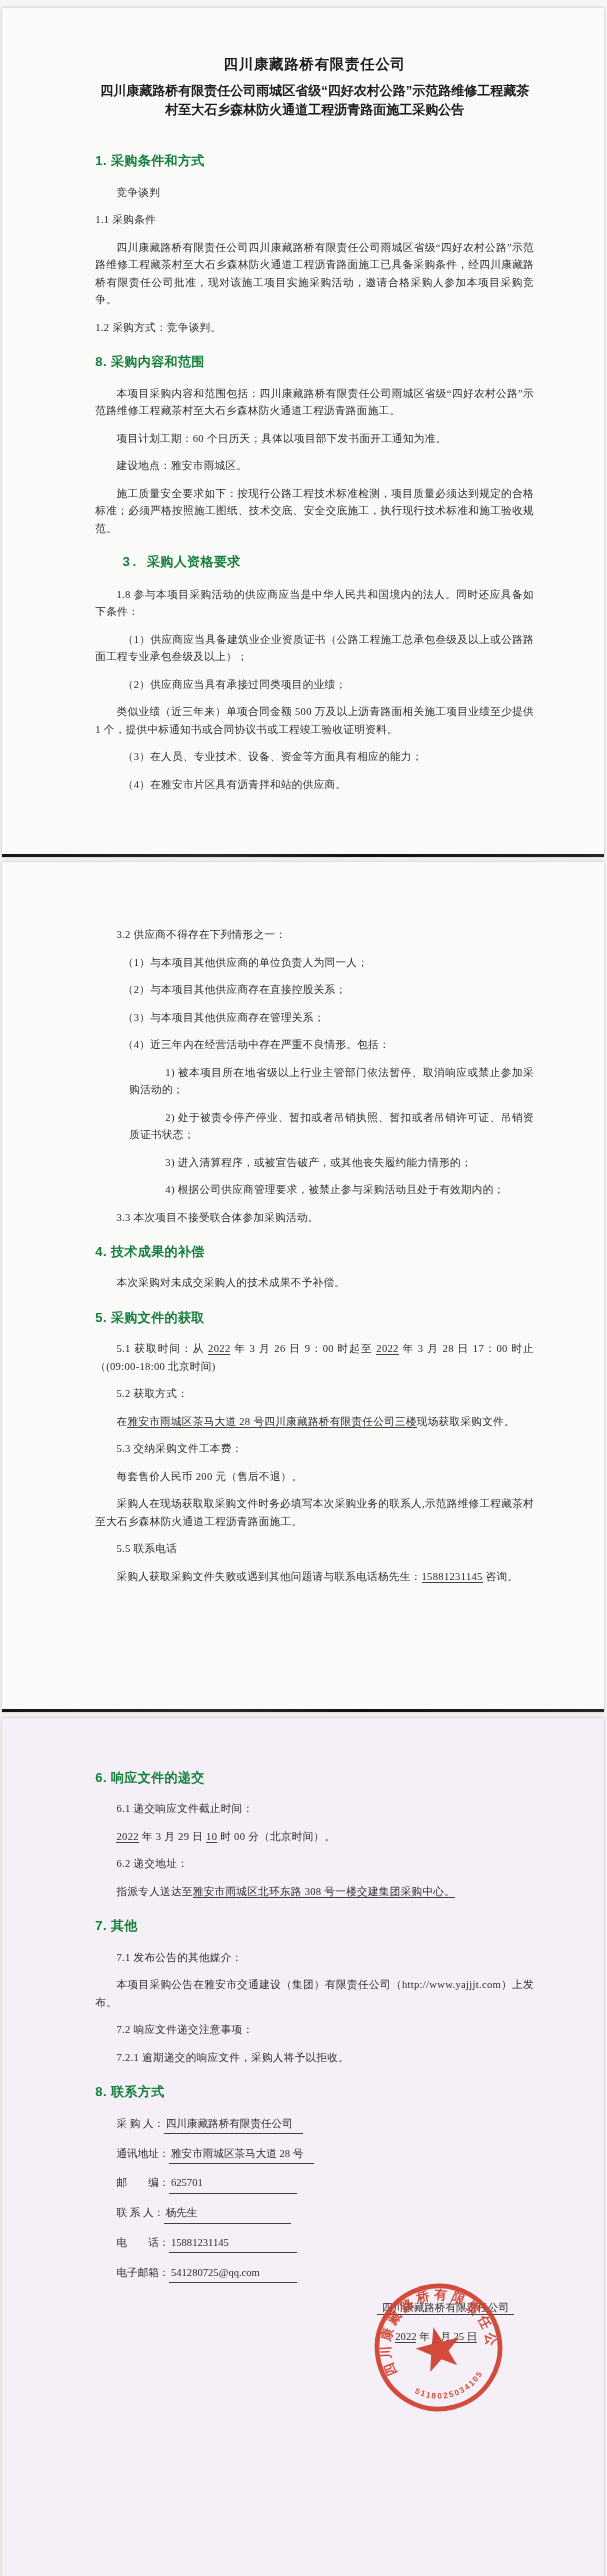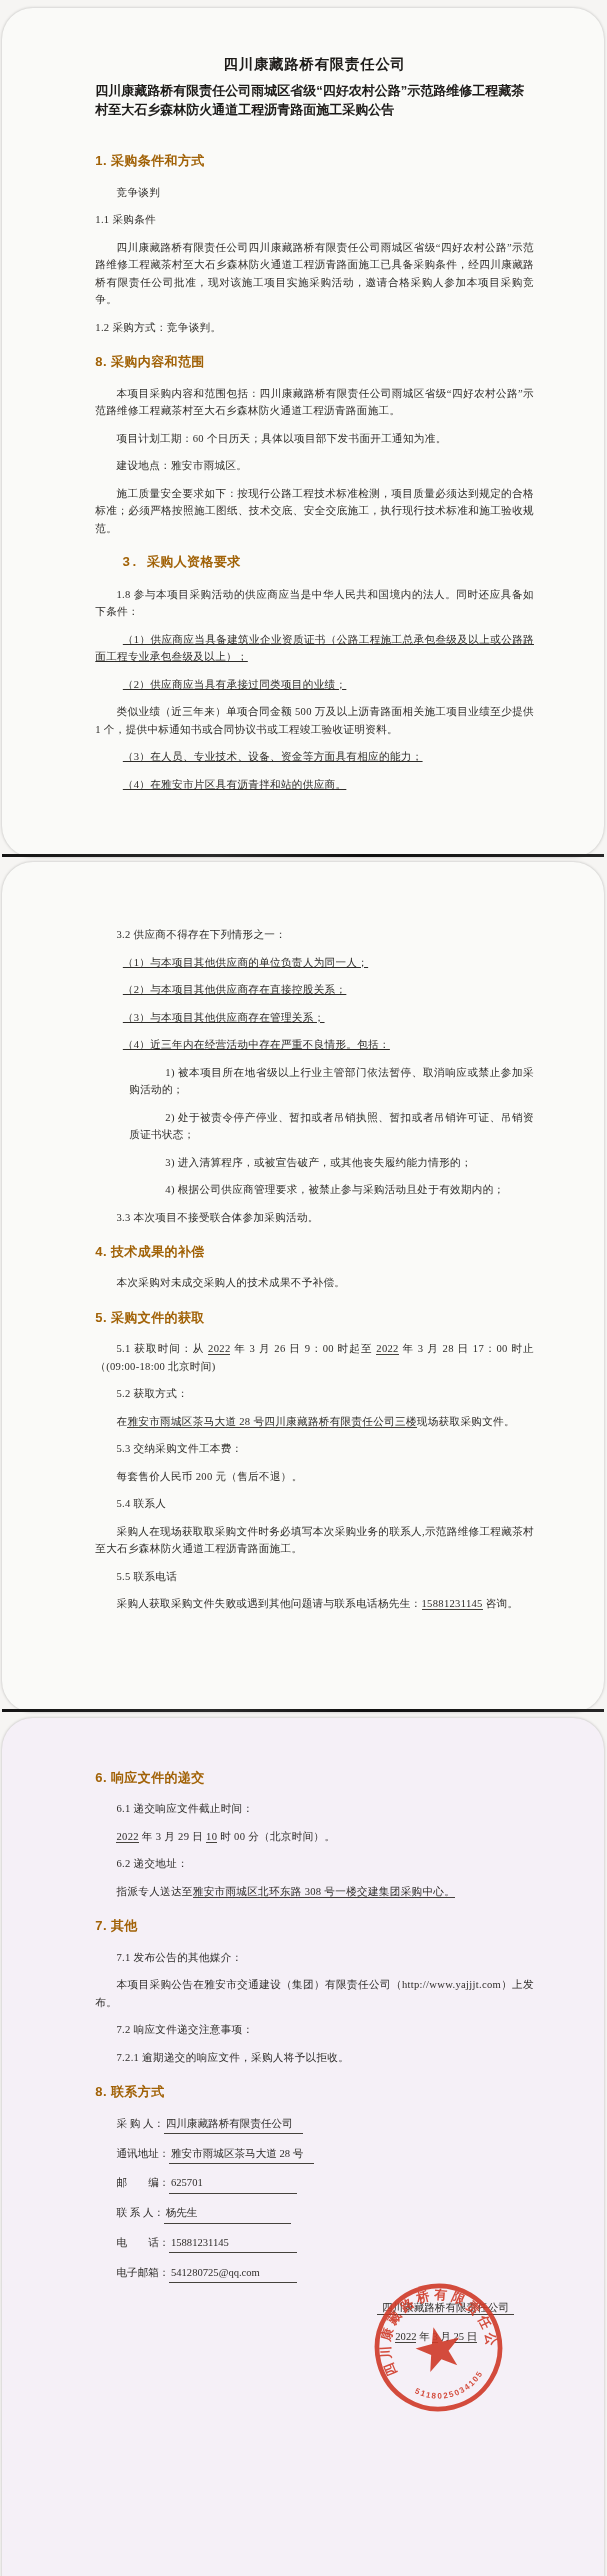--- a/index.html
+++ b/index.html
@@ -1,37 +1,37 @@
 <!DOCTYPE html>
 <html style="font-size:12px"><head>
 <meta charset="utf-8">
 <style>
   html,body{margin:0;padding:0;}
   body{background:#efeeec;font-family:"Liberation Serif","DejaVu Serif",serif;}
   .canvas{position:relative;width:607px;height:2576px;margin:0 auto;background:#f6f5f3;overflow:hidden;}
 
   .page{position:absolute;left:2.3px;right:3px;box-sizing:border-box;
         padding:0 70px 0 93px;background:#fafaf8;
-        box-shadow:0 0 3px rgba(0,0,0,.25);border-radius:31px;}
+        box-shadow:0 0 3px rgba(0,0,0,.25);}
   .page-edge{position:absolute;left:0;right:0;bottom:0;height:3px;
         background:linear-gradient(90deg,#141414 0%,#2b2b2b 35%,#101010 60%,#262626 100%);}
   #page1{top:7.6px;height:849px;}
   #page2{top:862px;height:850px;padding-top:54px;}
   #page3{top:1718px;height:1021px;padding-top:34px;background:#f5f0f7;}
 
   .doc-title{margin:47px 0 0;text-align:center;font:bold 14.4px/19px "Liberation Sans","DejaVu Sans",sans-serif;color:#1d1b19;letter-spacing:0.8px;}
-  .doc-subtitle{margin:7.6px 0 0;font:bold 13px/19px "Liberation Sans","DejaVu Sans",sans-serif;color:#1d1b19;}
-  .sec{margin:16.7px 0 13.7px;font:bold 13px/18px "Liberation Sans","DejaVu Sans",sans-serif;color:#a16207;letter-spacing:0.4px;}
+  .doc-subtitle{margin:7.6px 0 0;text-align:center;font:bold 13px/19px "Liberation Sans","DejaVu Sans",sans-serif;color:#1d1b19;}
+  .sec{margin:16.7px 0 13.7px;font:bold 13px/18px "Liberation Sans","DejaVu Sans",sans-serif;color:#15803d;letter-spacing:0.4px;}
   .sec-first{margin-top:33px;}
   .sec-indent{padding-left:27px;font-family:Liberation Mono, monospace;}
 
   p{margin:10px 0;font-size:10.6px;line-height:17.5px;color:#2e2c29;letter-spacing:0.3px;}
   .just{text-align:justify;}
   .ind{text-indent:2em;}
-  .ind2{text-indent:2.6em;text-decoration:underline;}
+  .ind2{text-indent:2.6em;}
   .ind3{text-indent:3.4em;margin-left:34px;}
 
   .u{border-bottom:0.8px solid #45423c;}
   .contact-row{margin:10.6px 0;font-size:10.6px;line-height:17.5px;color:#2e2c29;padding-left:2em;}
   .cl{display:inline-block;}
   .cv{display:inline-block;min-width:115px;border-bottom:0.8px solid #45423c;padding:0 10.6px 0.8px 1.5px;}
 
   .sig-company{position:absolute;left:375px;top:583px;font-size:10.6px;color:#2e2c29;z-index:1;}
   .sig-company .u{padding:0 4.6px 0.8px;}
   .sig-date{position:absolute;left:393px;top:612px;font-size:10.6px;color:#2e2c29;z-index:1;}
@@ -87,21 +87,20 @@
 
     <h3 class="sec">4. 技术成果的补偿</h3>
     <p class="ind">本次采购对未成交采购人的技术成果不予补偿。</p>
 
     <h3 class="sec">5. 采购文件的获取</h3>
     <p class="ind just"><span>5.1 获取时间：从 </span><span class="u">2022</span><span> 年 3 月 26 日 9：00 时起至 </span><span class="u">2022</span><span> 年 3 月 28 日 17：00 时止（(09:00-18:00 北京时间)</span></p>
     <p class="ind">5.2 获取方式：</p>
     <p class="ind just"><span>在</span><span class="u">雅安市雨城区茶马大道 28 号四川康藏路桥有限责任公司三楼</span><span>现场获取采购文件。</span></p>
     <p class="ind">5.3 交纳采购文件工本费：</p>
     <p class="ind">每套售价人民币 200 元（售后不退）。</p>
-    <p class="ind">5.4 联系人</p>
     <p class="ind just">采购人在现场获取取采购文件时务必填写本次采购业务的联系人,示范路维修工程藏茶村至大石乡森林防火通道工程沥青路面施工。</p>
     <p class="ind">5.5 联系电话</p>
     <p class="ind just"><span>采购人获取采购文件失败或遇到其他问题请与联系电话杨先生：</span><span class="u">15881231145</span><span> 咨询。</span></p>
 
     <div class="page-edge"></div>
   </section>
 
   <section class="page" id="page3">
     <h3 class="sec">6. 响应文件的递交</h3>
     <p class="ind">6.1 递交响应文件截止时间：</p>

